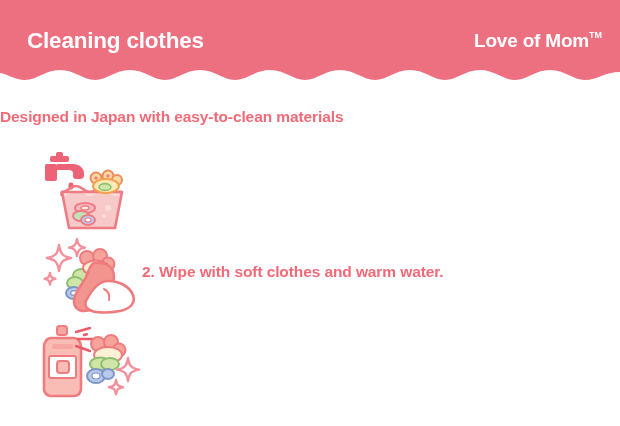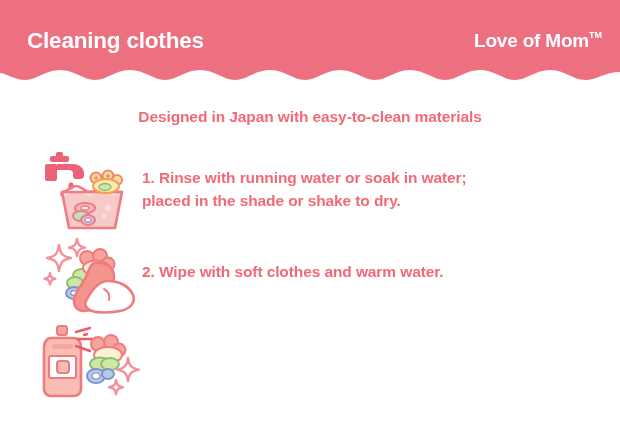--- a/index.html
+++ b/index.html
@@ -64,21 +64,20 @@
     top: -2px;
     letter-spacing: 0;
   }
 
   
   .subtitle {
     position: absolute;
     left: 0;
     top: 108px;
     width: 620px;
-    text-align: center;
     font-size: 15.5px;
     font-weight: bold;
     color: #F26A78;
     letter-spacing: -0.1px;
   }
 
   
   .step {
     position: absolute;
     display: flex;
@@ -190,22 +189,20 @@
           <circle cx="58" cy="28" r="5.5" fill="#FBD9A4" stroke="#EF8B5B" stroke-width="2"></circle>
           <circle cx="70" cy="26" r="5.5" fill="#FBD9A4" stroke="#EF8B5B" stroke-width="2"></circle>
           <circle cx="79" cy="30" r="5" fill="#FBD9A4" stroke="#EF8B5B" stroke-width="2"></circle>
           <ellipse cx="68" cy="36" rx="13" ry="7" fill="#FDE9B8" stroke="#F0A24F" stroke-width="2"></ellipse>
           <ellipse cx="67" cy="37" rx="6" ry="3.4" fill="#CFE6A8" stroke="#8FBF6E" stroke-width="1.6"></ellipse>
           <circle cx="58" cy="28" r="1.8" fill="#F2837E"></circle>
           <circle cx="70" cy="26" r="1.8" fill="#F2837E"></circle>
         </g>
       </svg>
     </div>
-    <div class="step-text">1. Rinse with running water or soak in water;
-placed in the shade or shake to dry.</div>
   </div>
 
   <div class="step step-2">
     <div class="step-icon">
       <svg width="104" height="84" viewBox="0 0 104 84">
 
         <g fill="none" stroke="#F4909B" stroke-width="2.4" stroke-linejoin="round">
           <path d="M21,8 C22.4,17 24.6,19.5 33,21 C24.6,22.6 22.4,25 21,34 C19.6,25 17.4,22.6 9,21 C17.4,19.5 19.6,17 21,8 Z"></path>
           <path d="M39,2 C39.9,8 41.4,9.6 47,10.6 C41.4,11.6 39.9,13.3 39,19 C38.1,13.3 36.6,11.6 31,10.6 C36.6,9.6 38.1,8 39,2 Z"></path>
           <path d="M12,36 C12.6,40 13.6,41.1 17.4,41.8 C13.6,42.5 12.6,43.6 12,47.6 C11.4,43.6 10.4,42.5 6.6,41.8 C10.4,41.1 11.4,40 12,36 Z"></path>

